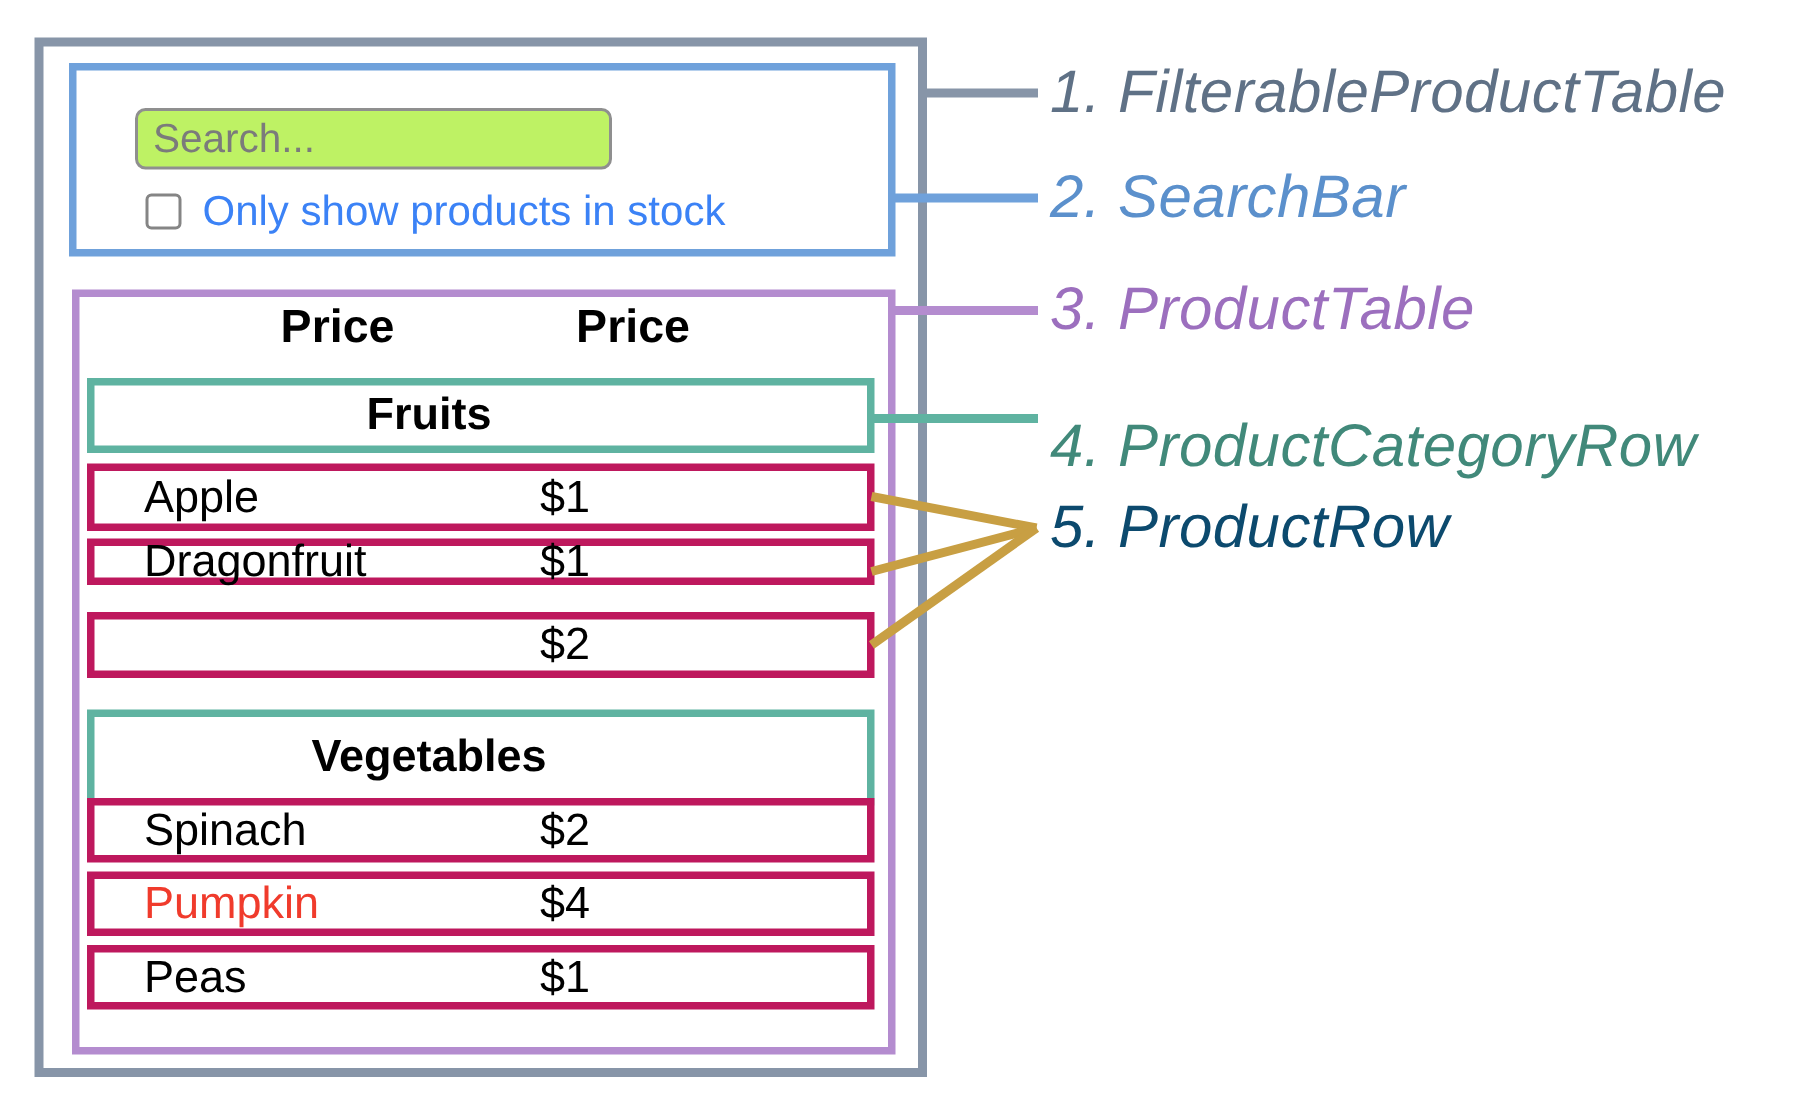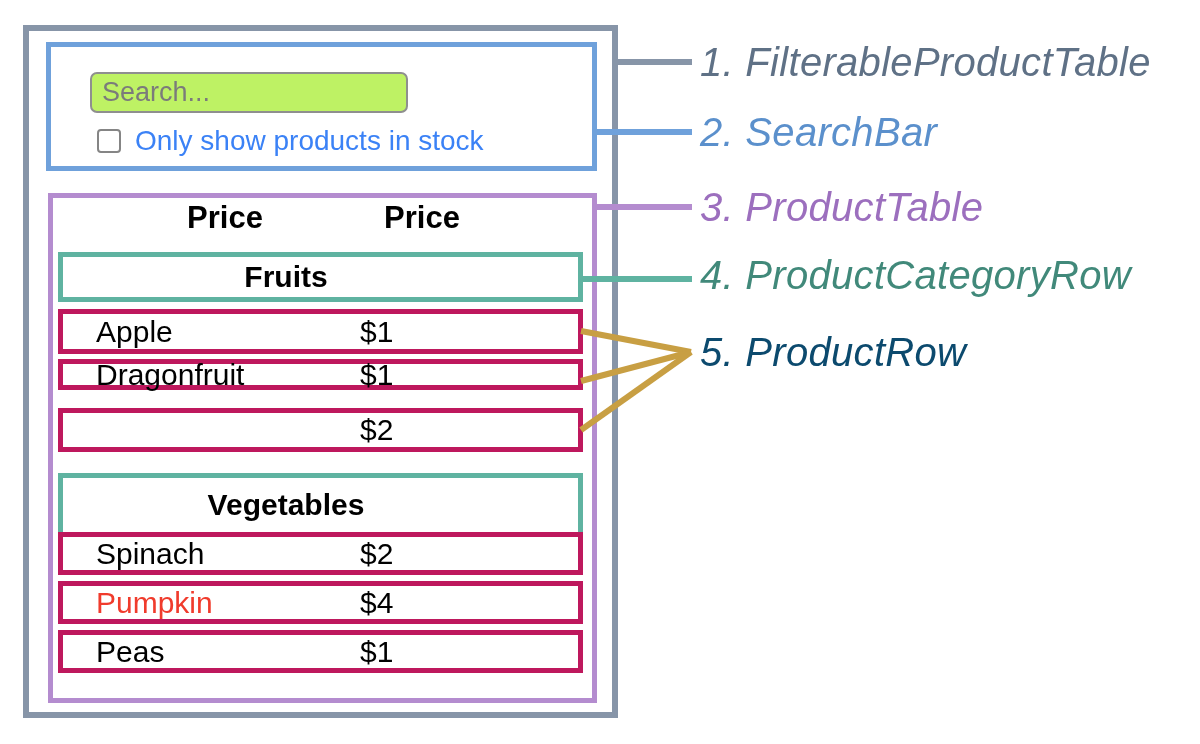--- a/index.html
+++ b/index.html
@@ -65,21 +65,21 @@
   .connectors{position:absolute;left:0;top:0;width:1200px;height:744px;pointer-events:none;}
 
   
   .legend-item{
     position:absolute;left:700px;transform:translateY(-50%);
     font-size:40px;letter-spacing:0.3px;white-space:nowrap;font-style:italic;
   }
   .lg1{top:62px;color:#5F7186;}
   .lg2{top:132px;color:#5B90CC;}
   .lg3{top:207px;color:#9C6FBE;}
-  .lg4{top:275px;color:#41897A;}
+  .lg4{top:298px;color:#41897A;}
   .lg5{top:352px;color:#0c4a6e;}
 </style>
 </head>
 <body>
 
 <div class="canvas">
 
   <div class="box outer-box"></div>
 
   <div class="box search-box"></div>

